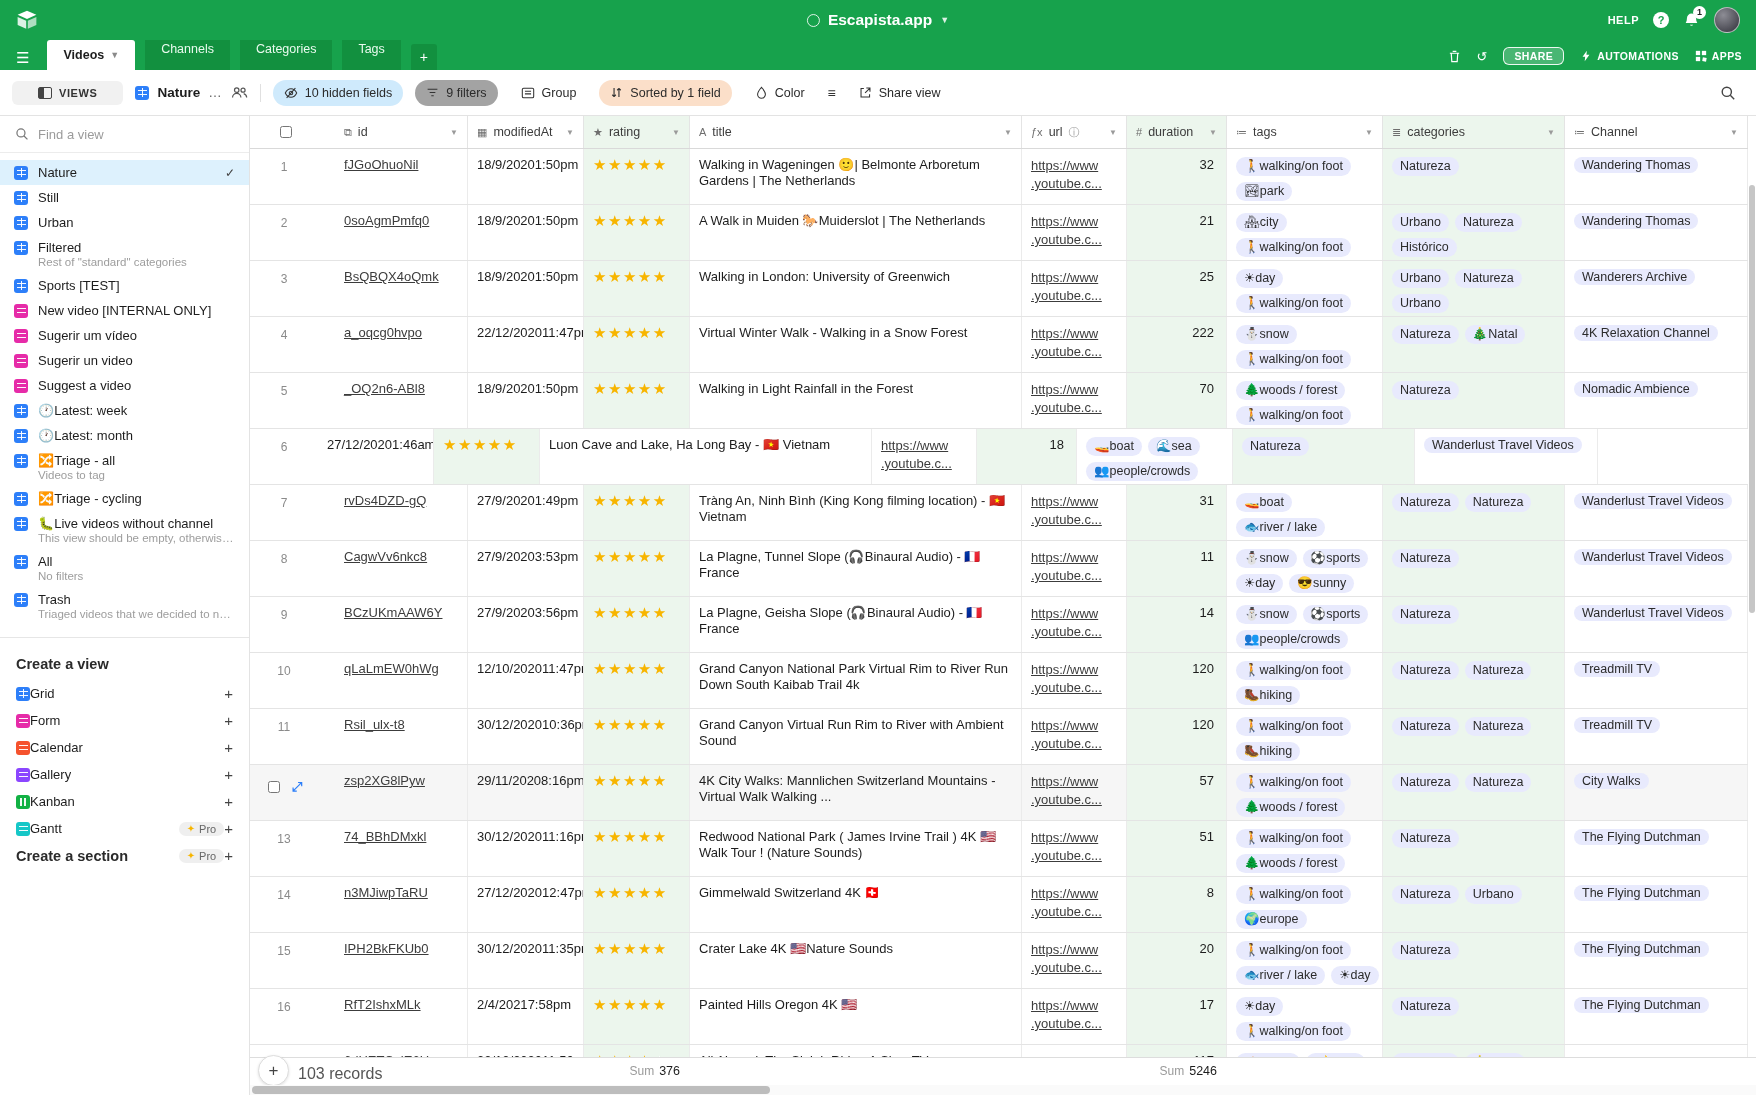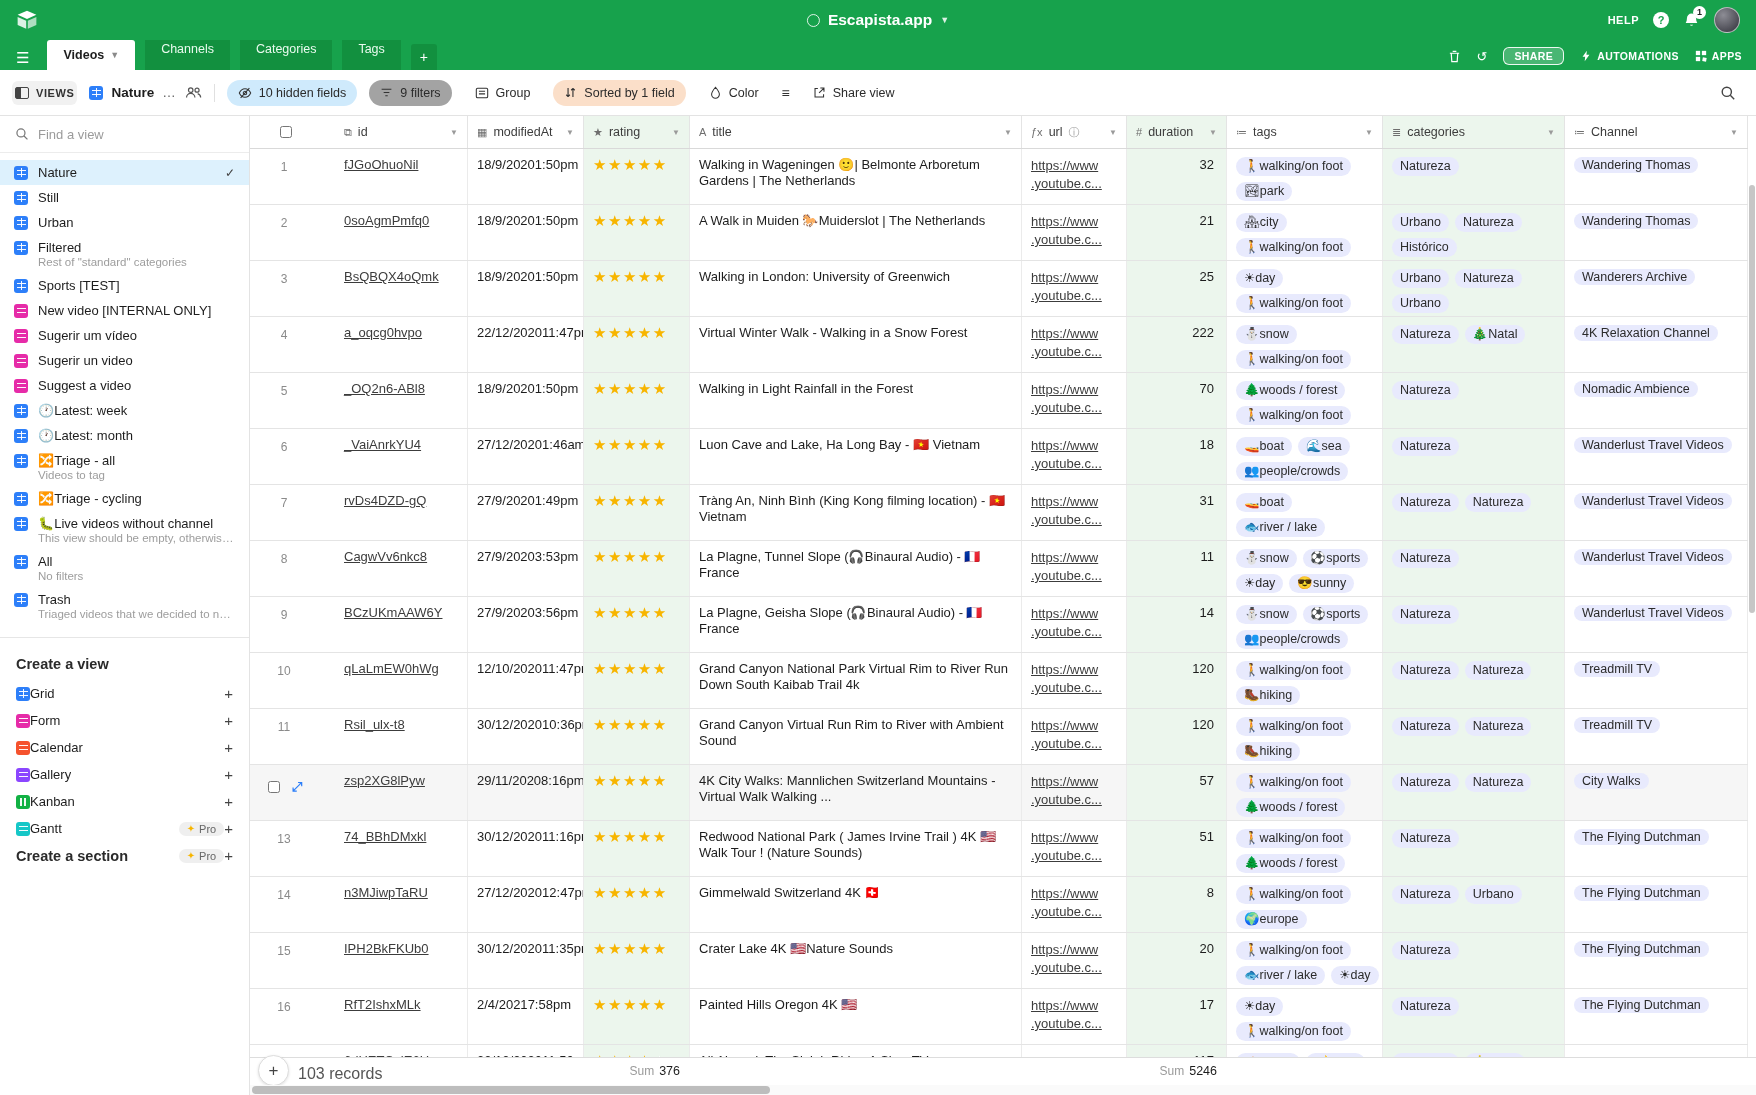--- a/index.html
+++ b/index.html
@@ -36,21 +36,21 @@
              display:flex; align-items:center; justify-content:center; font-size:14px; }
   .tab-right { margin-left:auto; display:flex; align-items:center; gap:16px; padding:0 14px 5px 0; color:#fff; }
   .share-pill { border:1px solid rgba(255,255,255,.9); background:rgba(255,255,255,.22); border-radius:6px;
                 font-size:10.5px; font-weight:bold; letter-spacing:.4px; padding:2px 10px; }
   .tb-item { display:flex; align-items:center; gap:5px; font-size:10.5px; font-weight:bold; letter-spacing:.4px; }
   .glyph-btn { font-size:13px; line-height:1; display:flex; }
 
   
   .toolbar { position:absolute; top:70px; left:0; right:0; height:46px; background:#fff;
              border-bottom:1px solid #e3e3e3; display:flex; align-items:center; padding:0 12px; gap:12px; z-index:3; }
-  .views-btn { display:flex; align-items:center; gap:7px; background:#f1f1f1; border-radius:6px; padding:6px 3px;
+  .views-btn { display:flex; align-items:center; gap:7px; background:#f1f1f1; border-radius:6px; padding:6px 26px;
                font-size:11px; font-weight:bold; letter-spacing:.6px; color:#333; }
   .views-icon { width:14px; height:12px; border:1.5px solid #444; border-radius:2px; position:relative; }
   .views-icon::before { content:""; position:absolute; left:0; top:0; bottom:0; width:5px; background:#444; }
   .viewname { display:flex; align-items:center; gap:8px; font-size:13.5px; color:#1d1d1d; font-weight:bold; }
   .dots { color:#666; font-weight:normal; letter-spacing:1px; }
   .divider-v { width:1px; height:18px; background:#e0e0e0; }
   .pill { display:flex; align-items:center; gap:7px; border-radius:15px; padding:6px 11px; font-size:12.5px; color:#2b2b2b; white-space:nowrap; }
   .pill svg { display:block; }
   .pill.blue  { background:#cfeafc; }
   .pill.green { background:#a3a3a3; }
@@ -675,21 +675,20 @@
                 <span class="chip">Natureza</span>
               </div>
             </div>
           </div>
           <div class="cell w-channel"><span class="chip">Nomadic Ambience</span></div>
         </div>
         <div class="trow">
           <div class="cell w-gutter">
             <span class="rownum">6</span>
           </div>
-          <div class="cell w-id"><span class="idlink">_VaiAnrkYU4</span></div>
           <div class="cell w-modified">
             <span>27/12/2020</span>
             <span class="timeval">1:46am</span>
           </div>
           <div class="cell w-rating tint"><span class="stars"><span class="star-on">★</span><span class="star-on">★</span><span class="star-on">★</span><span class="star-on">★</span><span class="star-on">★</span></span></div>
           <div class="cell w-title">
             <div class="titletext">Luon Cave and Lake, Ha Long Bay - 🇻🇳 Vietnam</div>
           </div>
           <div class="cell w-url">
             <div class="urllink">https://www</div>

